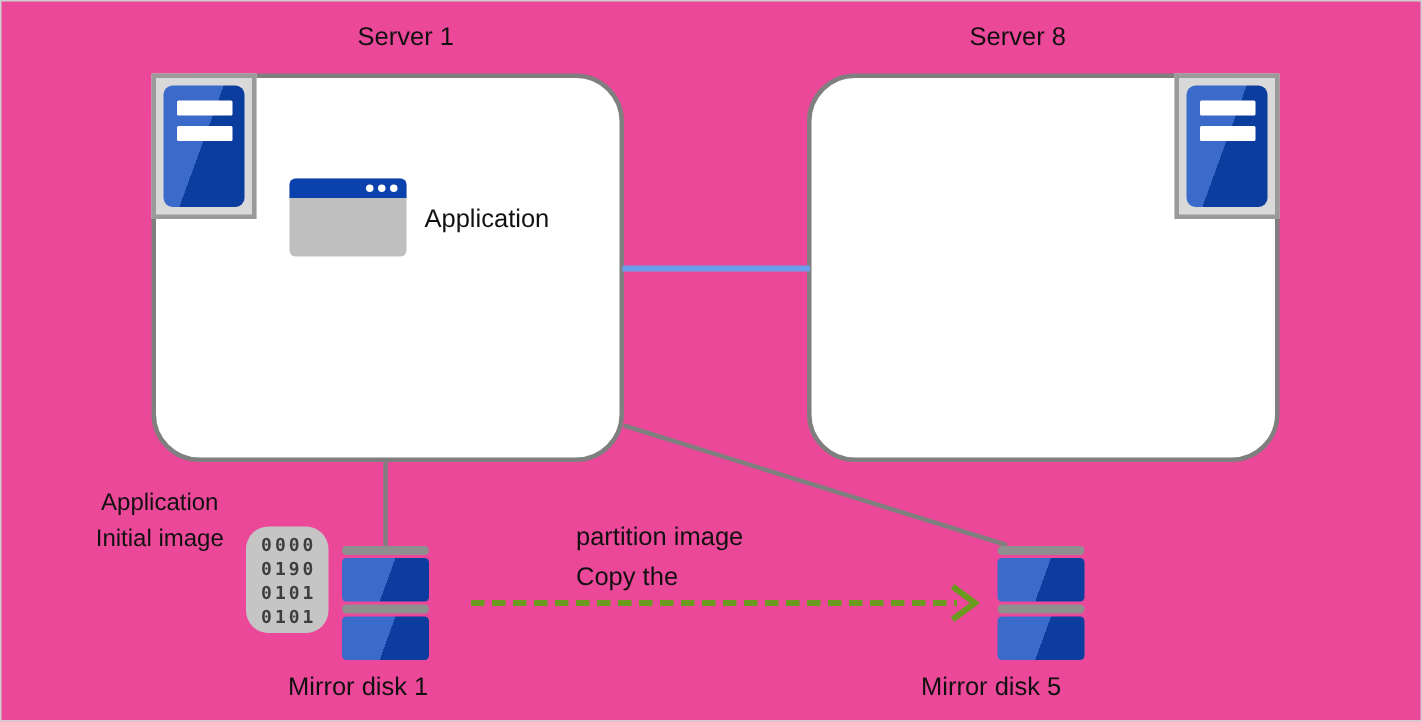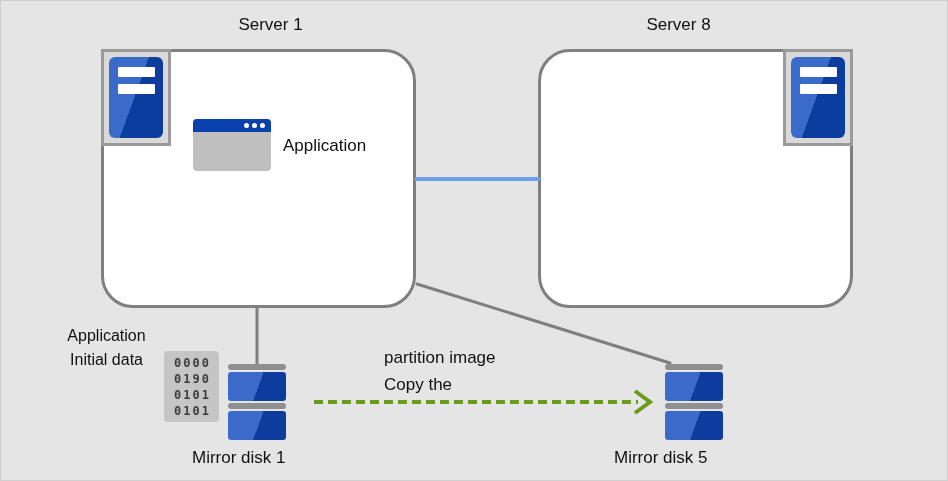--- a/index.html
+++ b/index.html
@@ -1,17 +1,17 @@
 <!DOCTYPE html>
 <html><head>
 <meta charset="utf-8">
 <style>
   html,body{margin:0;padding:0;background:#fff;}
   body{font-family:"Liberation Sans", sans-serif;color:#111;}
-  .canvas{position:relative;width:948px;height:481px;background:#e5e5e5;
+  .canvas{position:relative;width:948px;height:481px;background:#ec4899;
           border:1px solid #cfcfcf;box-sizing:border-box;overflow:hidden;}
 
   
   .box{position:absolute;top:48px;width:315px;height:259px;background:#fff;
        border:3px solid #7f7f7f;border-radius:32px;box-sizing:border-box;z-index:1;}
   .b1{left:100px;}
   .b2{left:537px;}
 
   .title{position:absolute;top:14px;width:315px;text-align:center;
          font-size:17px;color:#111;z-index:4;}
@@ -42,21 +42,21 @@
   .applabel{position:absolute;left:282px;top:135px;font-size:17px;z-index:3;}
 
   
   .note span{display:block;}
   .initnote{position:absolute;left:28px;top:323px;width:155px;text-align:center;
             font-size:16px;line-height:24px;z-index:3;}
   .copynote{position:absolute;left:383px;top:343px;font-size:17px;line-height:27px;z-index:3;}
 
   
   .binary{position:absolute;left:163px;top:350px;width:55px;height:71px;
-          background:#c5c5c5;border-radius:4px;z-index:3;
+          background:#c5c5c5;border-radius:15px;z-index:3;
           display:flex;flex-direction:column;justify-content:center;align-items:center;
           font-family:"DejaVu Sans Mono", monospace;font-weight:bold;font-size:12px;
           color:#3d3d3d;line-height:16px;}
   .binary span{display:block;letter-spacing:2px;text-indent:2px;}
 
   
   .disk{position:absolute;top:363px;width:58px;z-index:3;}
   .d1{left:227px;}
   .d2{left:664px;}
   .dbar{width:100%;height:6px;background:#8f8f8f;border-radius:3px;margin-bottom:2px;}
@@ -104,21 +104,21 @@
         <span class="dot"></span>
         <span class="dot"></span>
         <span class="dot"></span>
       </span>
     </div>
   </div>
   <div class="applabel">Application</div>
 
   <div class="note initnote">
     <span>Application</span>
-    <span>Initial data</span>
+    <span>Initial image</span>
   </div>
 
   <div class="binary">
     <span>0000</span>
     <span>0190</span>
     <span>0101</span>
     <span>0101</span>
   </div>
 
   <div class="disk d1">

